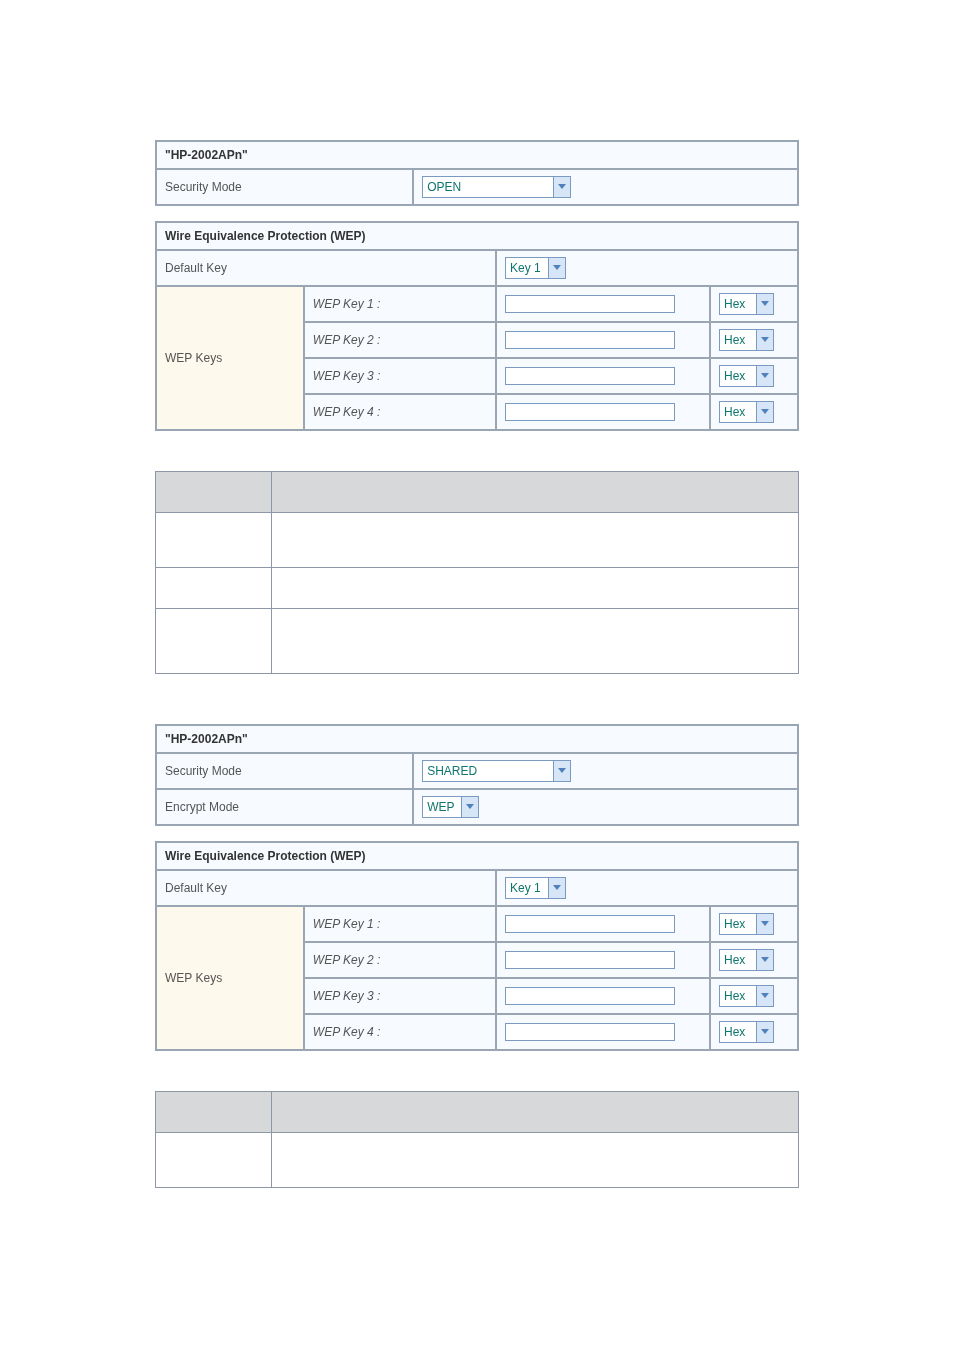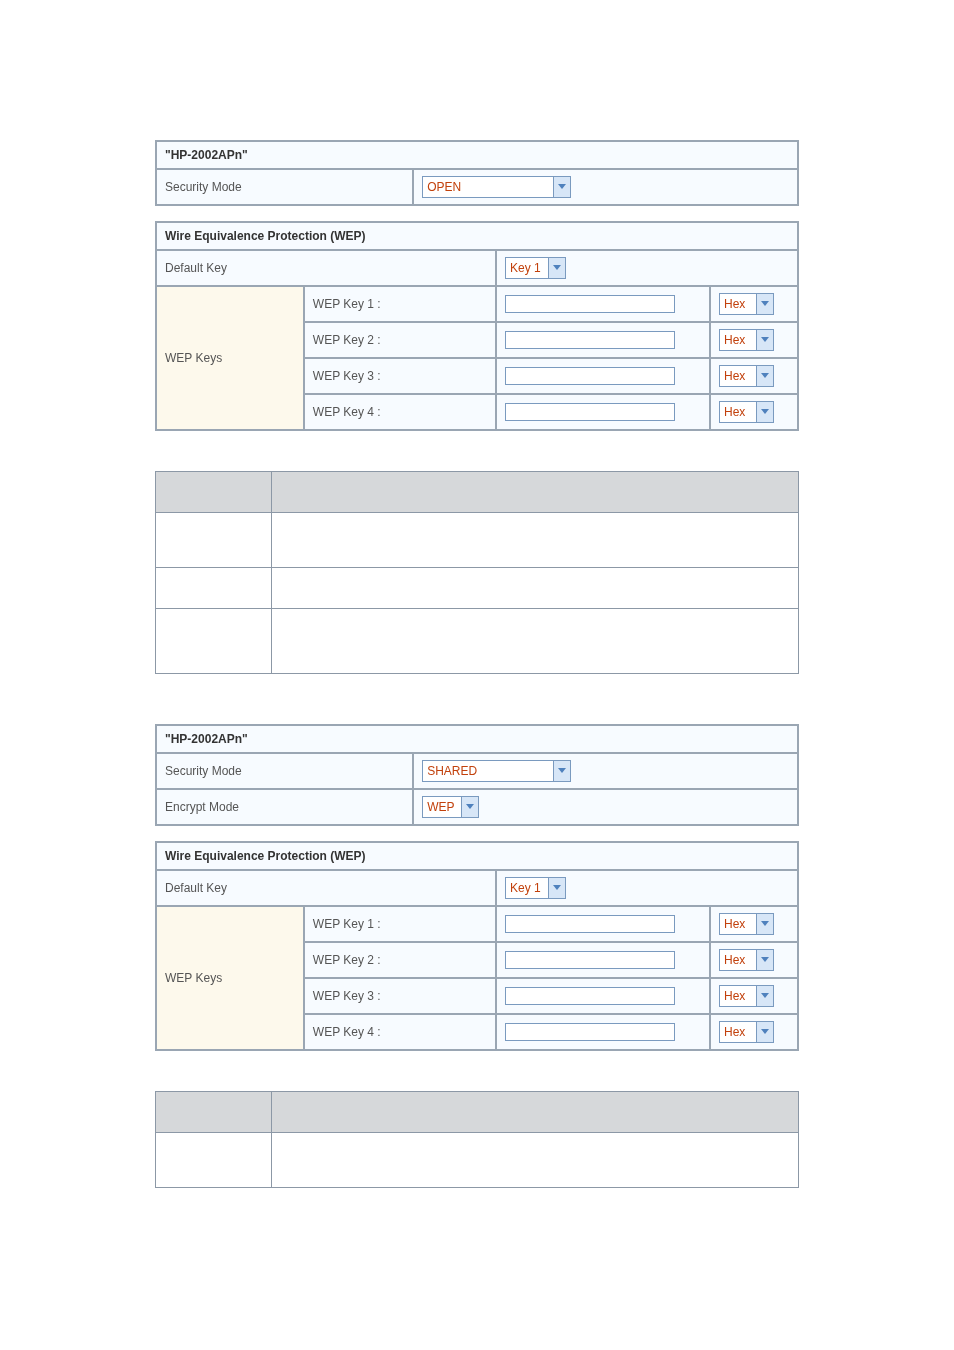--- a/index.html
+++ b/index.html
@@ -9,31 +9,31 @@
   
   table.panel{width:100%;border-collapse:separate;border-spacing:2px;background:#9aa6b3;margin-bottom:15px;}
   table.panel th,table.panel td{background:#f7fbff;padding:6px 8px;font-weight:normal;text-align:left;vertical-align:middle;font-size:12px;color:#555;}
   table.panel th[colspan]{font-weight:bold;color:#333;}
   table.panel td.lbl{width:40%;}
   table.panel td.val{background:#f7fbff;}
 
   
   td.side{background:#fdf9ec !important;width:23%;}
 
-  td.keylbl{background:#f7fbff;width:30%;}
+  td.keylbl{background:#f7fbff;width:30%;font-style:italic;}
   td.keyin{background:#f7fbff;text-decoration:underline;}
 
   
   table.info{width:100%;border-collapse:collapse;margin:40px 0 50px 0;}
   table.info th, table.info td{border:1px solid #8c98a6;background:#fff;padding:10px;height:20px;font-size:12px;color:#555;}
   table.info th{background:#d6d8da;}
   table.info td.c1{width:18%;}
 
   
-  .select{display:inline-flex;align-items:stretch;height:20px;border:1px solid #7a9abf;background:#fff;font-size:12px;color:#c2410c;cursor:pointer;}
+  .select{display:inline-flex;align-items:stretch;height:20px;border:1px solid #7a9abf;background:#fff;font-size:12px;color:#0f766e;cursor:pointer;}
   .select .sel-val{padding:2px 6px 2px 4px;display:flex;align-items:center;min-width:0;}
   .select .sel-btn{width:16px;background:#d7e6f7;border-left:1px solid #7a9abf;display:flex;align-items:center;justify-content:center;}
   .select .sel-btn svg{width:8px;height:6px;}
 
   input.tbox{height:18px;border:1px solid #7a9abf;background:#fff;font-size:12px;color:#333;padding:0 2px;box-sizing:border-box;}
 
   
   .w-secmode .sel-val{min-width:120px;}
   .w-key .sel-val{min-width:32px;}
   .w-hex .sel-val{min-width:26px;}

